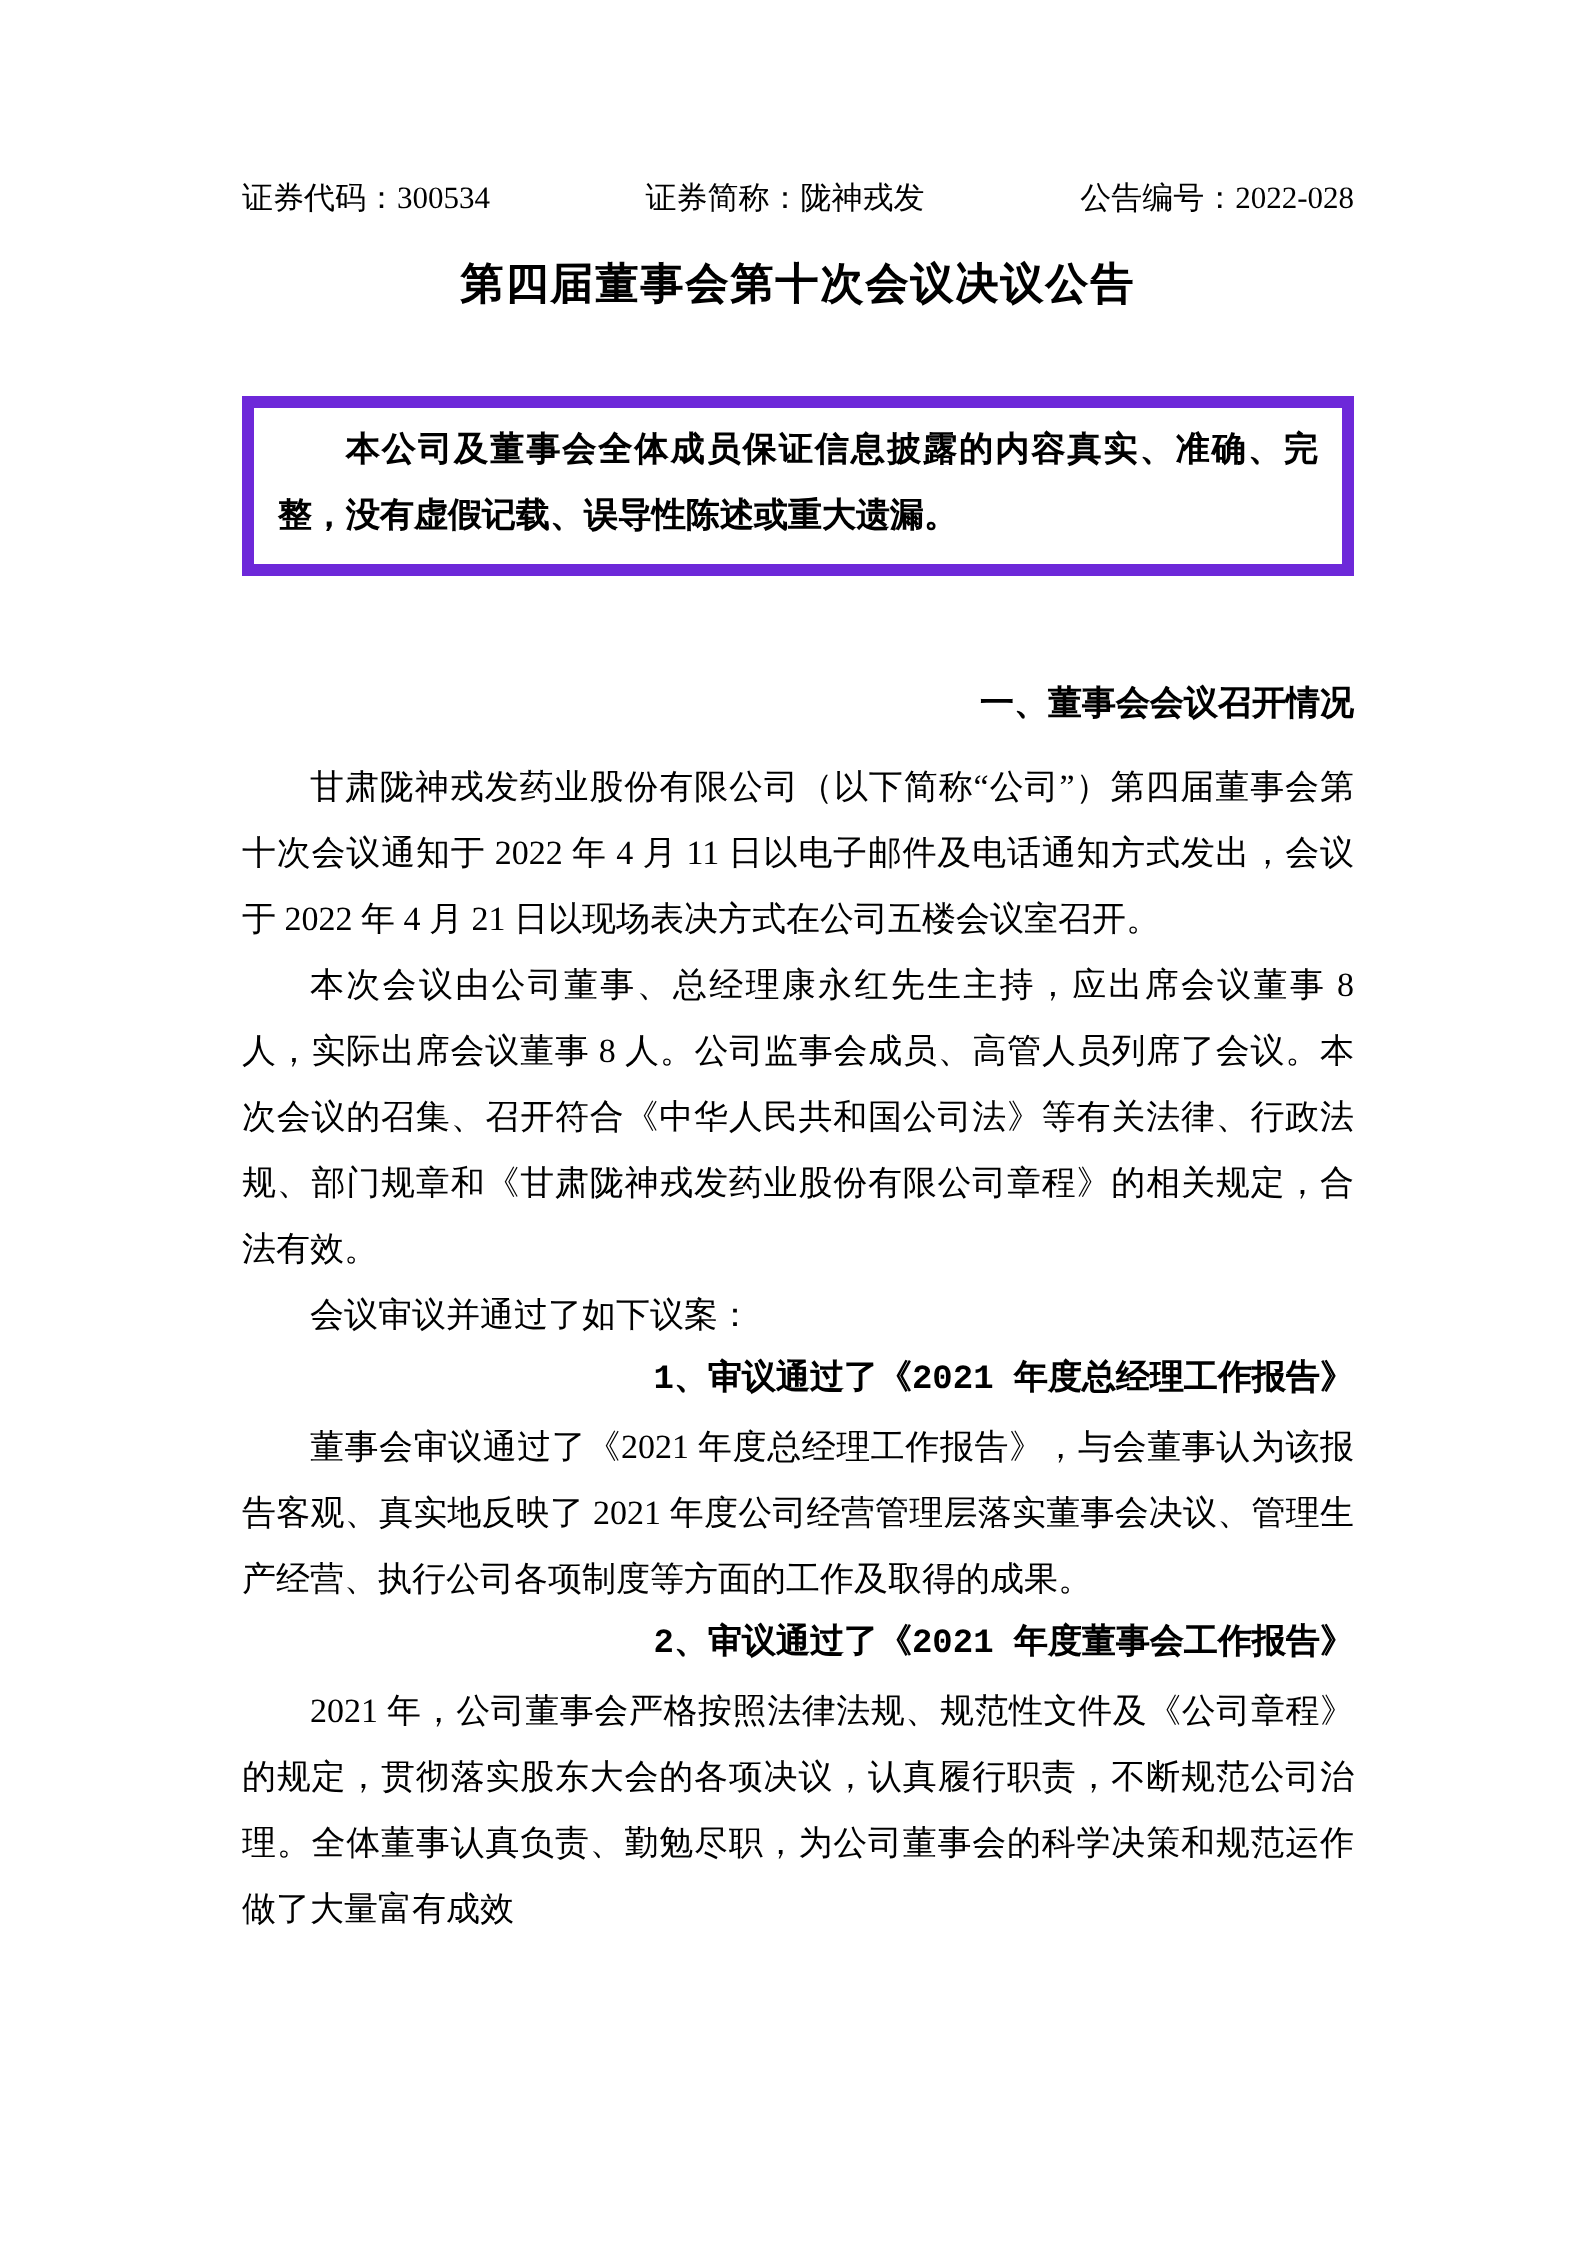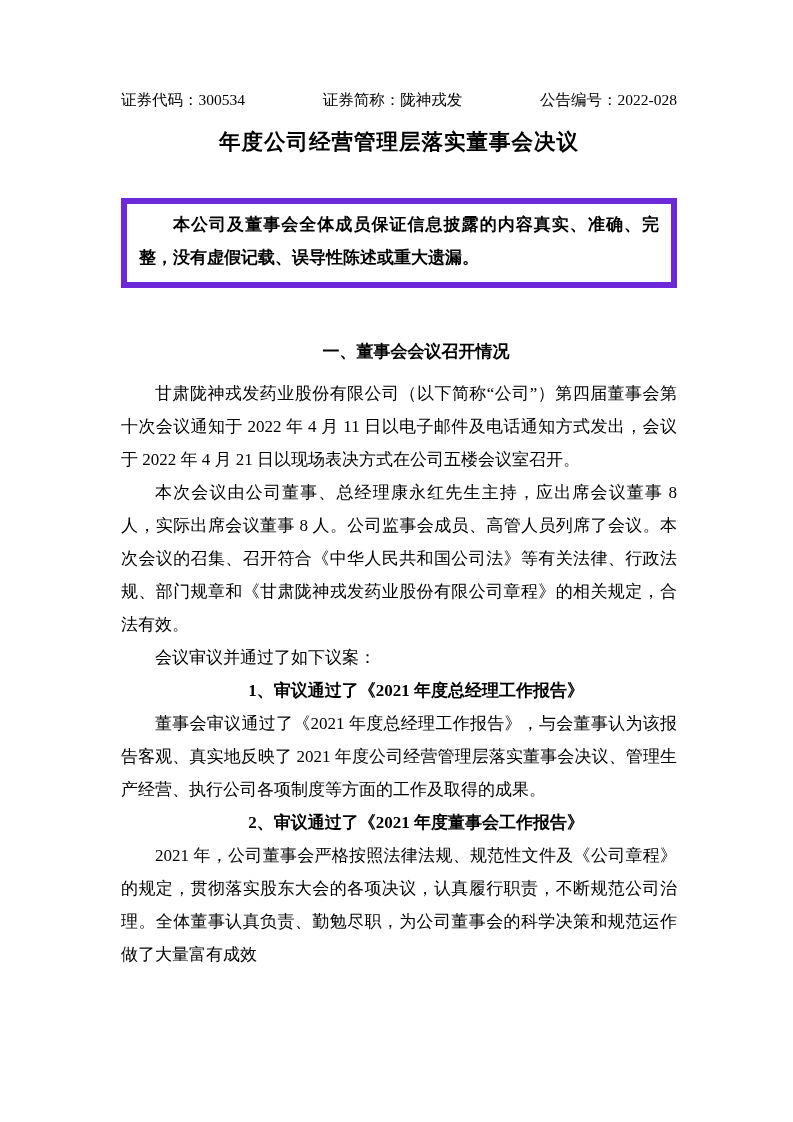--- a/index.html
+++ b/index.html
@@ -59,40 +59,40 @@
     margin: 0;
     font-size: 17px;
     line-height: 33px;
     text-indent: 2em;
     text-align: justify;
   }
   .section-heading {
     font-weight: 700;
     font-family: "Liberation Sans", "DejaVu Sans", sans-serif;
     margin-bottom: 9px;
-    text-align: center;
+    text-align: right;
   }
   .item-heading {
     font-weight: 700;
-    font-family: Liberation Serif, serif;
-    text-align: center;
+    font-family: Liberation Mono, monospace;
+    text-align: right;
   }
 </style>
 </head>
 <body>
 
 <div class="page">
 
   <div class="header-row">
     <span>证券代码：300534</span>
     <span>证券简称：陇神戎发</span>
     <span>公告编号：2022-028</span>
   </div>
 
-  <div class="doc-title line2">年度公司经营管理层落实董事会决议</div>
+  <div class="doc-title line2">第四届董事会第十次会议决议公告</div>
 
   <div class="disclaimer-box">
     <p>本公司及董事会全体成员保证信息披露的内容真实、准确、完整，没有虚假记载、误导性陈述或重大遗漏。</p>
   </div>
 
   <div class="section-heading">一、董事会会议召开情况</div>
   <p class="para">甘肃陇神戎发药业股份有限公司（以下简称“公司”）第四届董事会第十次会议通知于 2022 年 4 月 11 日以电子邮件及电话通知方式发出，会议于 2022 年 4 月 21 日以现场表决方式在公司五楼会议室召开。</p>
   <p class="para">本次会议由公司董事、总经理康永红先生主持，应出席会议董事 8 人，实际出席会议董事 8 人。公司监事会成员、高管人员列席了会议。本次会议的召集、召开符合《中华人民共和国公司法》等有关法律、行政法规、部门规章和《甘肃陇神戎发药业股份有限公司章程》的相关规定，合法有效。</p>
 
   <p class="plain-line">会议审议并通过了如下议案：</p>

